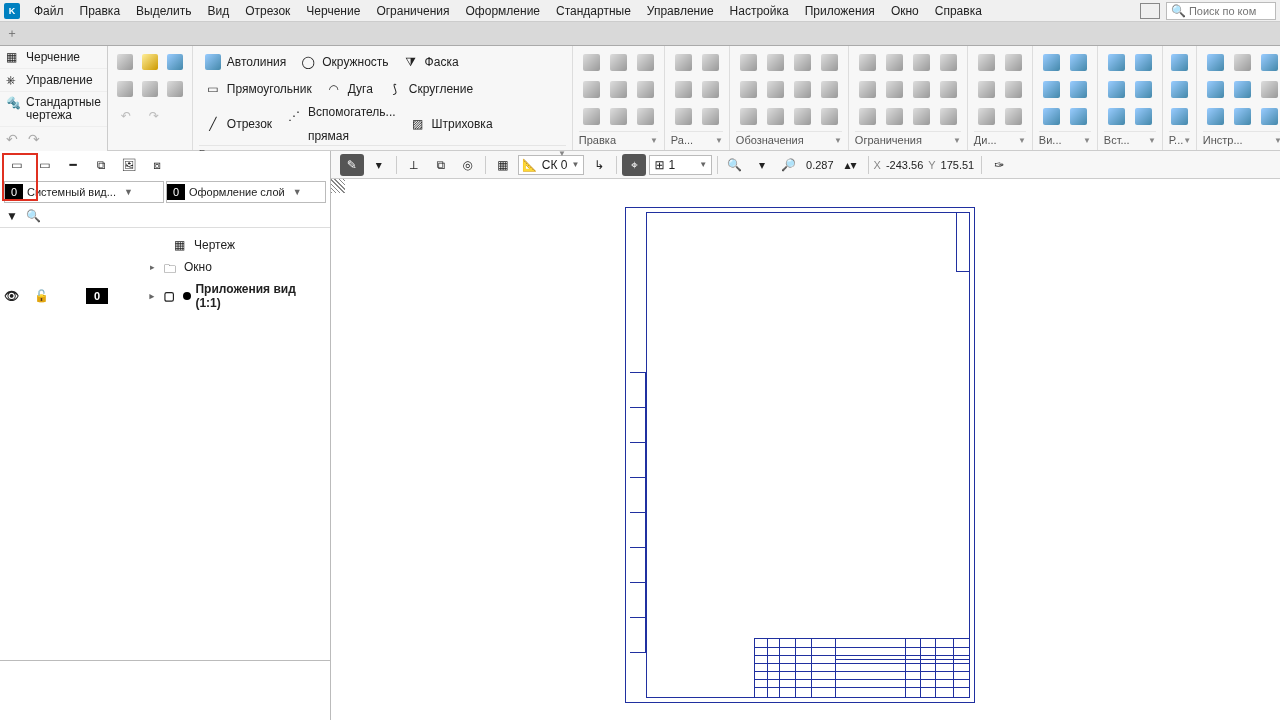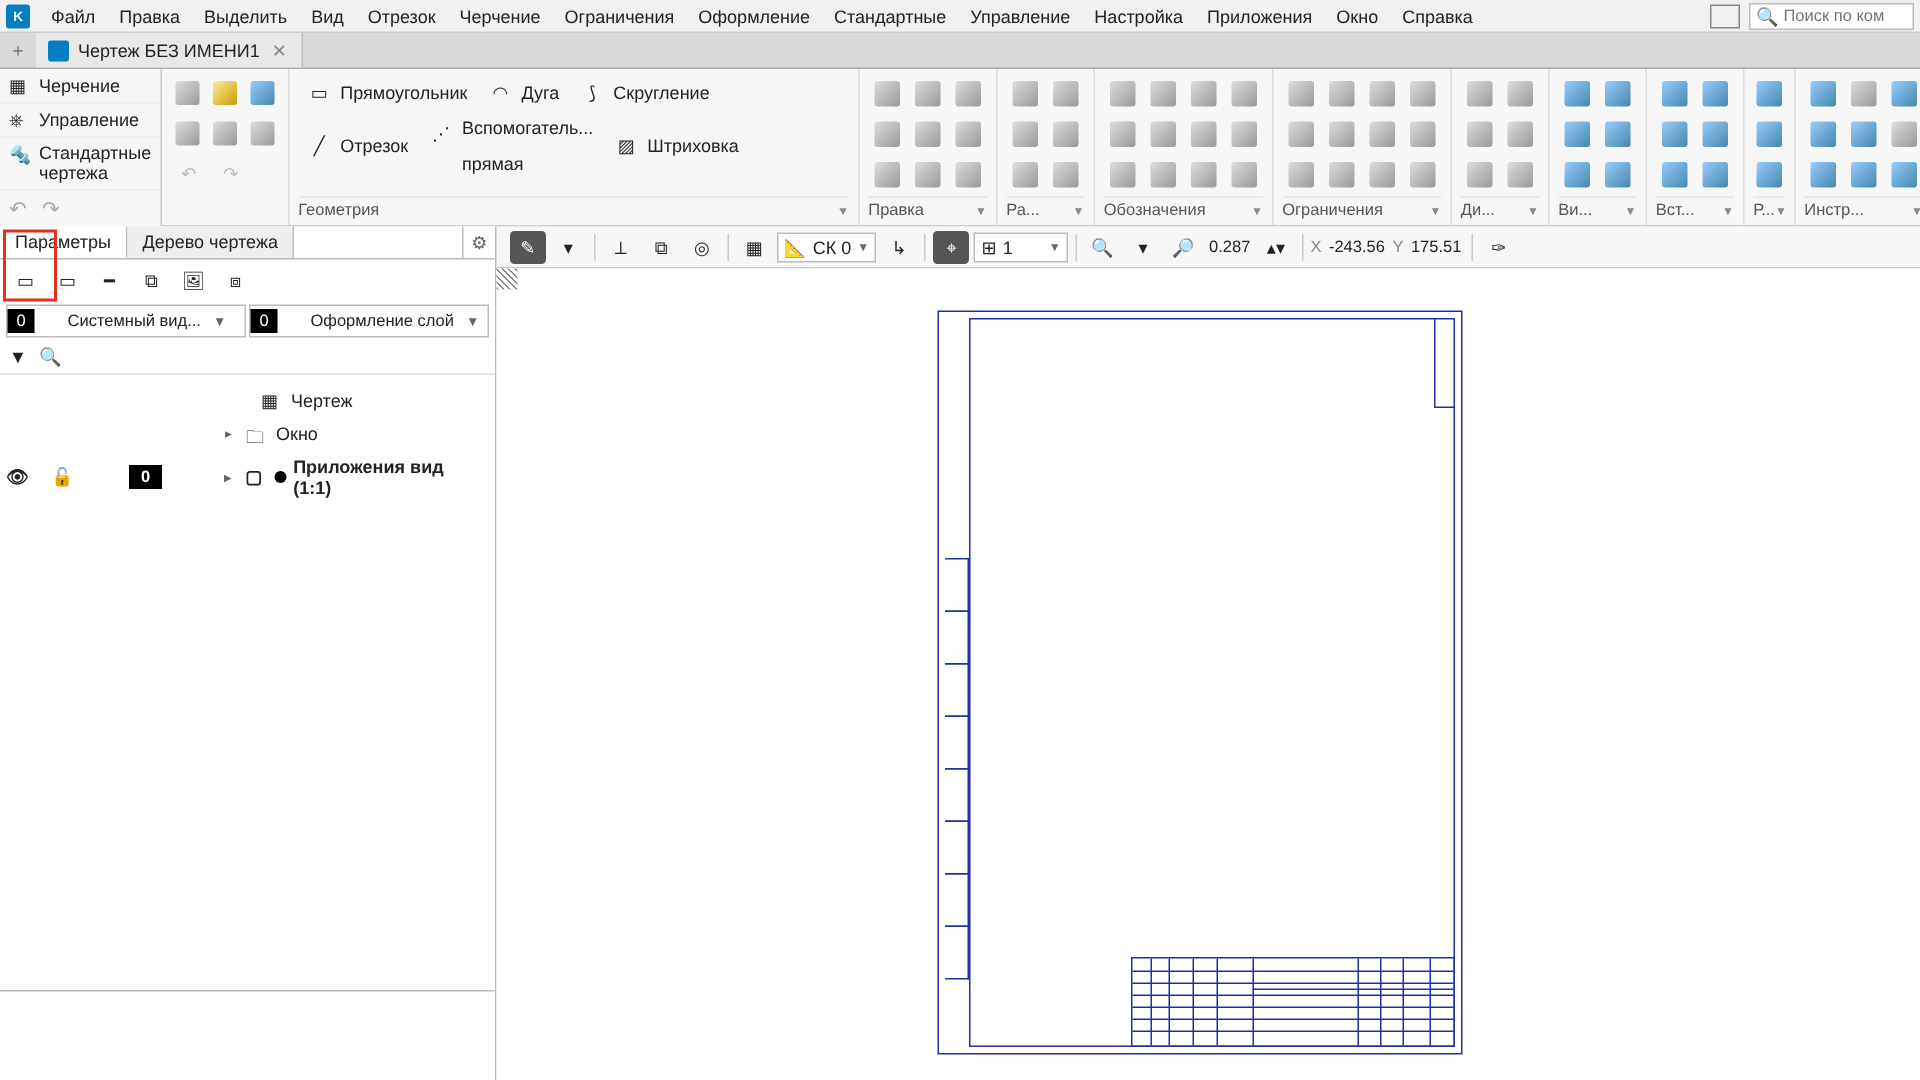--- a/index.html
+++ b/index.html
@@ -58,21 +58,21 @@
   .side-panel { position: absolute; left: 0; top: 151px; width: 331px; background: #fff; border-right: 1px solid #bbb; height: calc(100% - 151px); display: flex; flex-direction: column; }
   .sp-tabs { display: flex; height: 22px; border-bottom: 1px solid #bbb; }
   .sp-tab { padding: 3px 10px; border-right: 1px solid #bbb; background: #eee; cursor: pointer; position: relative; }
   .sp-tab.active { background: #fff; border-bottom: 1px solid #fff; }
   .sp-gear { width: 22px; display: flex; align-items: center; justify-content: center; border-left: 1px solid #bbb; margin-left: auto; color: #666; }
   .sp-toolbar { display: flex; gap: 6px; padding: 4px 6px; align-items: center; }
   .sp-toolbar .tb { width: 22px; height: 20px; display: inline-flex; align-items: center; justify-content: center; cursor: pointer; }
   .sp-selectors { display: flex; padding: 2px 4px; gap: 2px; }
   .sp-sel { display: flex; align-items: center; border: 1px solid #bbb; height: 22px; }
   .sp-sel .num { background: #000; color: #fff; width: 18px; text-align: center; font-size: 11px; padding: 2px 0; }
-  .sp-sel .lbl { padding: 0 4px; font-size: 11px; white-space: nowrap; overflow: hidden; margin-left: 18px; }
+  .sp-sel .lbl { padding: 0 4px; font-size: 11px; white-space: nowrap; overflow: hidden; }
   .sp-sel .dd { padding: 0 4px; color: #666; font-size: 9px; }
   .sp-filter { display: flex; align-items: center; padding: 4px 6px; gap: 6px; border-bottom: 1px solid #ddd; }
   .sp-filter .ficon { width: 14px; height: 14px; }
   .sp-filter .sicon { color: #bbb; }
   .sp-tree { flex: 1; padding: 6px 0; }
   .tree-row { display: flex; align-items: center; padding: 4px 6px; gap: 4px; }
   .tree-row .indent { width: 150px; }
   .tree-row .exp { width: 10px; color: #666; font-size: 9px; }
   .tree-row .nic { width: 16px; height: 14px; }
   .tree-row .dot { width: 8px; height: 8px; background: #000; border-radius: 50%; }
@@ -136,25 +136,20 @@
   <span class="spacer"></span>
   <span class="right-icon"></span>
   <span class="search-box">
     <span style="color:#aaa;margin-right:3px">🔍</span>
     <input placeholder="Поиск по ком" style="">
   </span>
 </div>
 
 <div class="tabbar">
   <div class="tab-new">＋</div>
-  <div class="tab">
-    <span class="doc-icon"></span>
-    <span>Чертеж БЕЗ ИМЕНИ1</span>
-    <span class="close">✕</span>
-  </div>
 </div>
 
 <div class="main">
 
   <div class="left-col">
     <div class="tool-group">
       <span class="tg-icon">▦</span>
       <span class="tg-label">Черчение</span>
     </div>
     <div class="tool-group">
@@ -202,20 +197,36 @@
           </div>
           <div class="row">
             <span class="rbtn" style="color:#bbb">↶</span>
             <span class="rbtn" style="color:#bbb">↷</span>
           </div>
         </div>
       </div>
 
       <div class="ribbon-block geom" style="width:380px">
         <div class="rows">
+          <div class="row">
+            <div class="rbtn-wide">
+                <span class="ic">
+                  <span class="ph"></span>
+                </span>
+                <span>Автолиния</span>
+              </div>
+            <div class="rbtn-wide">
+                <span class="ic">◯</span>
+                <span>Окружность</span>
+              </div>
+            <div class="rbtn-wide">
+                <span class="ic">⧩</span>
+                <span>Фаска</span>
+              </div>
+          </div>
           <div class="row">
             <div class="rbtn-wide">
                 <span class="ic">▭</span>
                 <span>Прямоугольник</span>
               </div>
             <div class="rbtn-wide">
                 <span class="ic">◠</span>
                 <span>Дуга</span>
               </div>
             <div class="rbtn-wide">
@@ -624,25 +635,20 @@
       <span class="readout">-243.56</span>
       <span class="lbl">Y</span>
       <span class="readout">175.51</span>
       <span class="sep"></span>
       <span class="stb">✑</span>
     </div>
   </div>
 </div>
 
 <div class="side-panel">
-  <div class="sp-tabs">
-    <div class="sp-tab active">Параметры</div>
-    <div class="sp-tab">Дерево чертежа</div>
-    <div class="sp-gear">⚙</div>
-  </div>
   <div class="sp-toolbar">
     <span class="tb">▭</span>
     <span class="tb">▭</span>
     <span class="tb">━</span>
     <span class="tb">⧉</span>
     <span class="tb">🖼</span>
     <span class="tb">⧈</span>
   </div>
   <div class="sp-selectors">
     <div class="sp-sel" style="flex:1">

